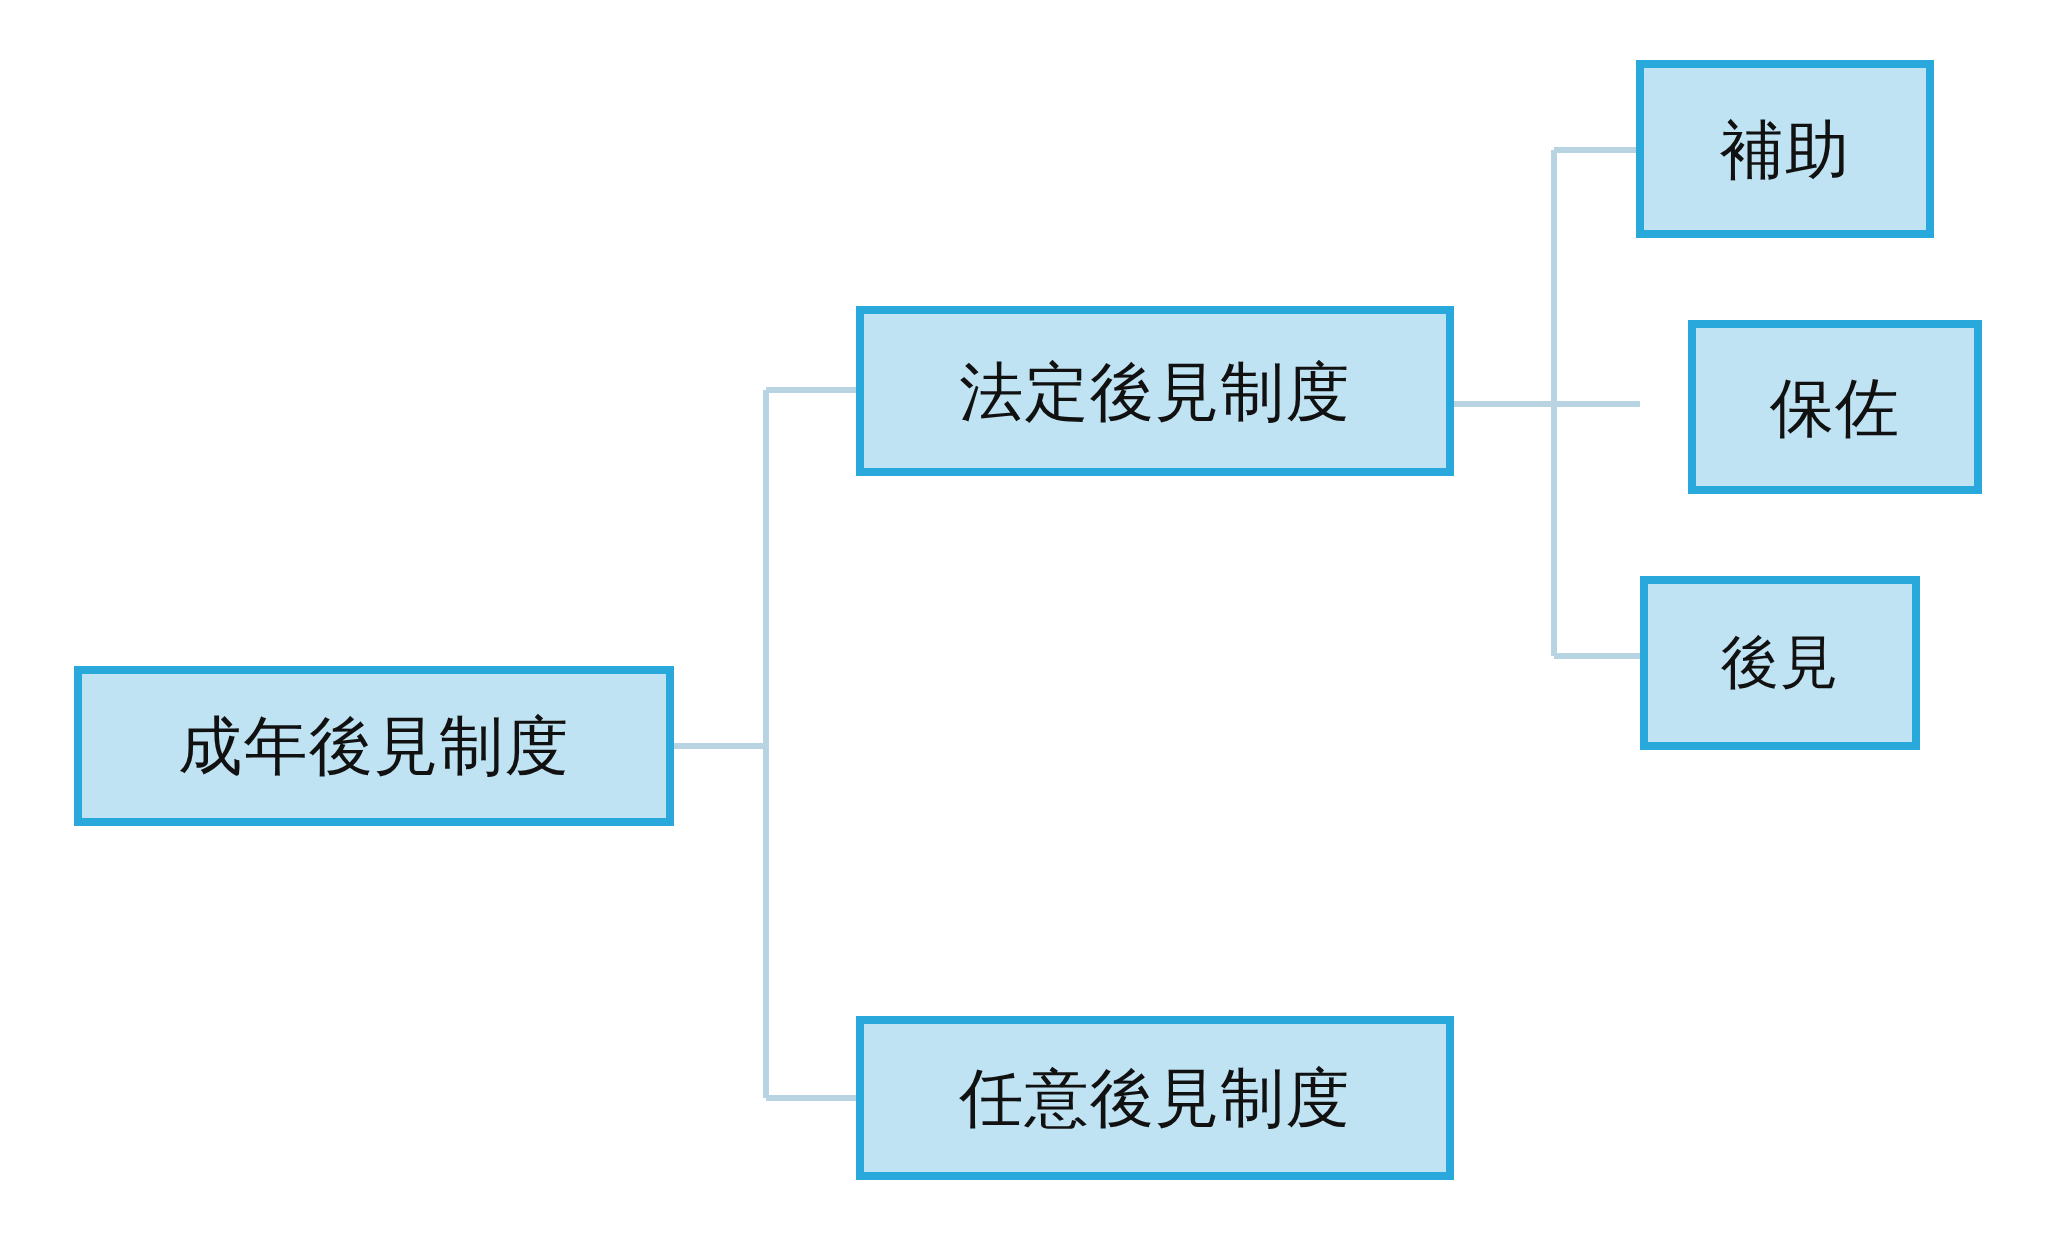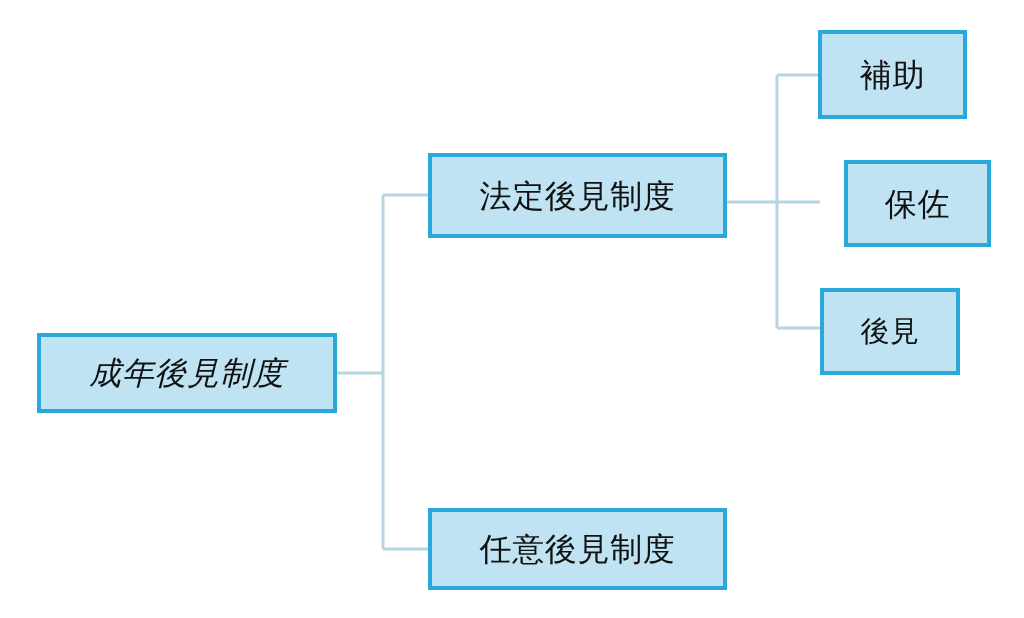--- a/index.html
+++ b/index.html
@@ -39,21 +39,20 @@
   }
   .node-label {
     display: block;
     line-height: 1;
   }
 
   
   #node-root {
     left: 37px;  top: 333px;  width: 300px; height: 80px;
     font-size: 32px;
-    font-style: italic;
   }
   
   #node-statutory {
     left: 428px; top: 153px;  width: 299px; height: 85px;
     font-size: 32px;
   }
   #node-voluntary {
     left: 428px; top: 508px;  width: 299px; height: 82px;
     font-size: 32px;
   }

